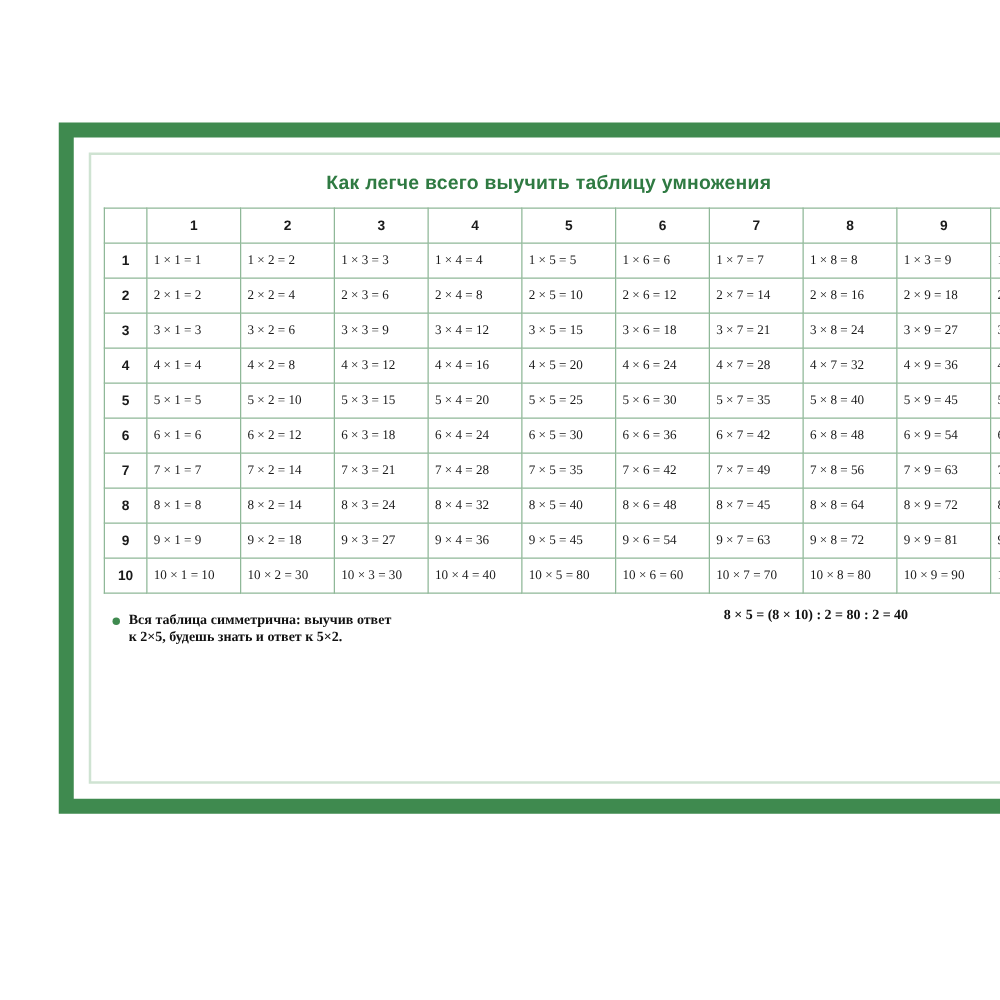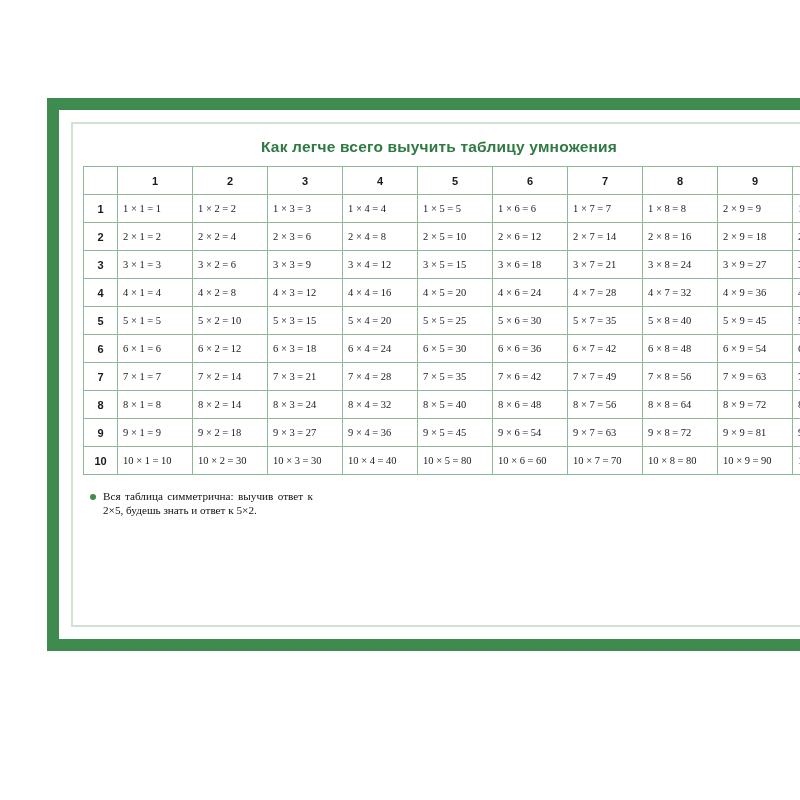--- a/index.html
+++ b/index.html
@@ -67,20 +67,21 @@
     font-weight:bold;
     font-family:"Liberation Sans", sans-serif;
     font-size:11px;
     padding:0;
   }
   td.hl{background:#e3f0e4;}
   .notes{
     display:flex;
     gap:14px;
     margin:14px 6px 0 6px;
+    font-weight:bold;
   }
   .col{flex:1;}
   .note{
     position:relative;
     padding-left:14px;
     margin-bottom:9px;
     font-size:11.2px;
     line-height:1.26;
     color:#111;
     text-align:justify;
@@ -129,21 +130,21 @@
           <tr>
             <th class="rowh">1</th>
             <td>1 × 1 = 1</td>
             <td>1 × 2 = 2</td>
             <td>1 × 3 = 3</td>
             <td>1 × 4 = 4</td>
             <td>1 × 5 = 5</td>
             <td>1 × 6 = 6</td>
             <td>1 × 7 = 7</td>
             <td>1 × 8 = 8</td>
-            <td>2 × 9 = 9</td>
+            <td>1 × 3 = 9</td>
             <td>1 × 10 = 10</td>
           </tr>
           <tr>
             <th class="rowh">2</th>
             <td>2 × 1 = 2</td>
             <td class="hl">2 × 2 = 4</td>
             <td class="hl">2 × 3 = 6</td>
             <td class="hl">2 × 4 = 8</td>
             <td class="hl">2 × 5 = 10</td>
             <td class="hl">2 × 6 = 12</td>
@@ -218,21 +219,21 @@
             <td>7 × 10 = 70</td>
           </tr>
           <tr>
             <th class="rowh">8</th>
             <td>8 × 1 = 8</td>
             <td>8 × 2 = 14</td>
             <td>8 × 3 = 24</td>
             <td>8 × 4 = 32</td>
             <td>8 × 5 = 40</td>
             <td>8 × 6 = 48</td>
-            <td>8 × 7 = 56</td>
+            <td>8 × 7 = 45</td>
             <td class="hl">8 × 8 = 64</td>
             <td class="hl">8 × 9 = 72</td>
             <td>8 × 10 = 80</td>
           </tr>
           <tr>
             <th class="rowh">9</th>
             <td>9 × 1 = 9</td>
             <td>9 × 2 = 18</td>
             <td>9 × 3 = 27</td>
             <td>9 × 4 = 36</td>
@@ -259,17 +260,18 @@
         </tbody>
     </table>
 
     <div class="notes">
       <div class="col">
         <div class="note">Вся таблица симметрична: выучив ответ к 2×5, будешь знать и ответ к 5×2.</div>
       </div>
       <div class="col">
       </div>
       <div class="col">
+        <div class="formula">8 × 5 = (8 × 10) : 2 = 80 : 2 = 40</div>
       </div>
     </div>
 
   </div>
 </div>
 
 </body></html>

